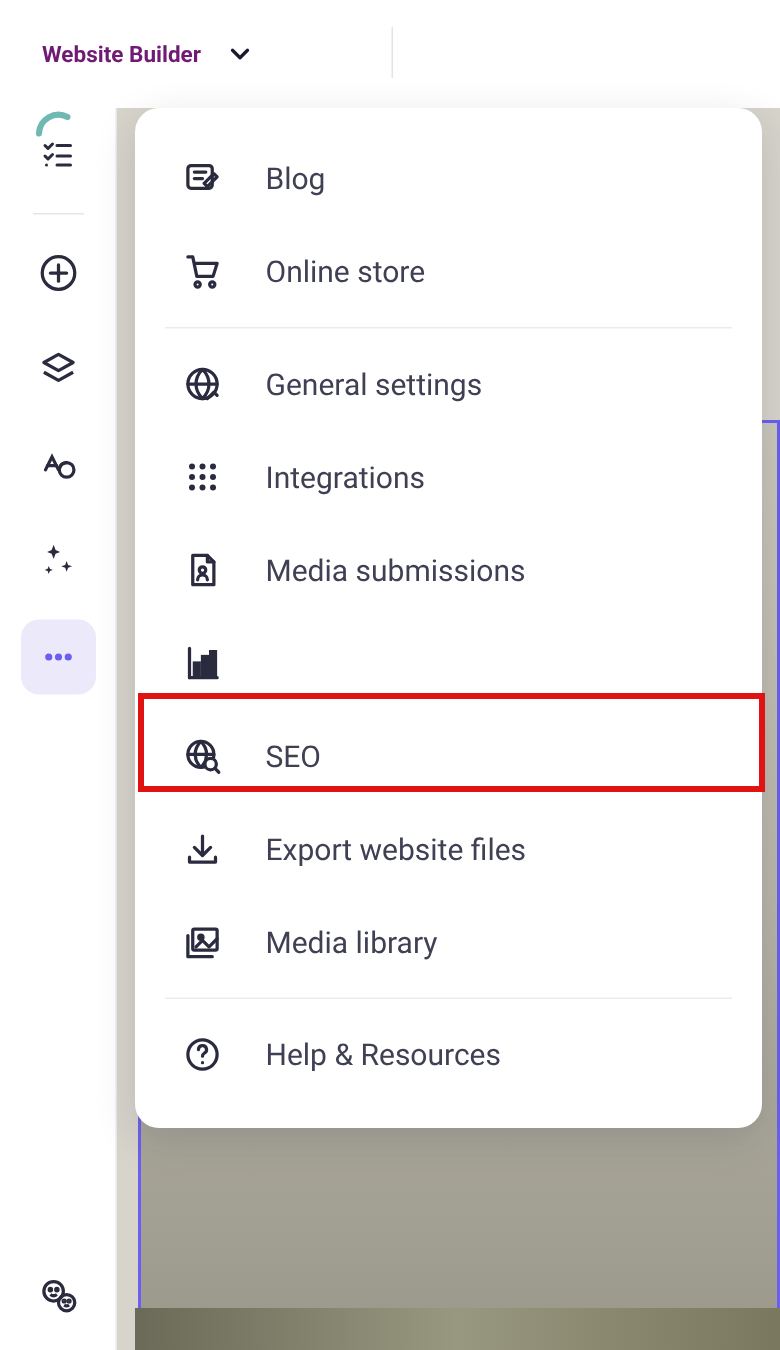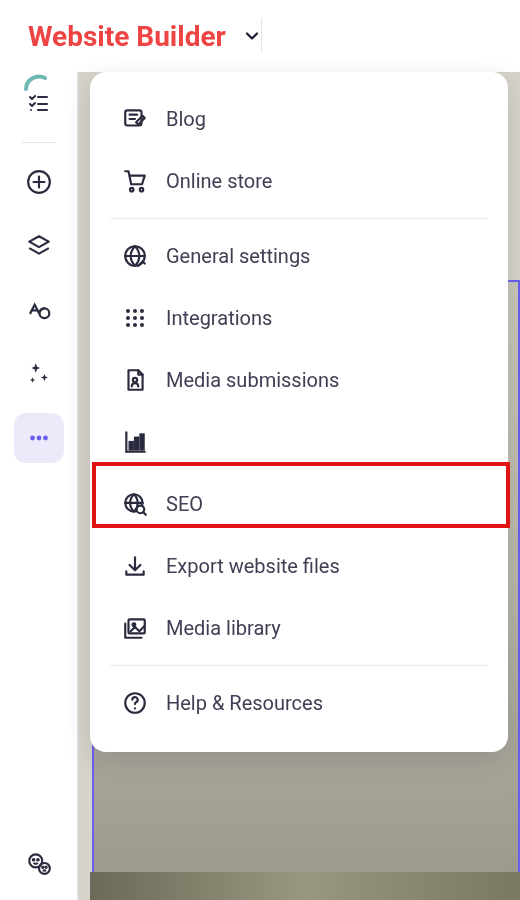--- a/index.html
+++ b/index.html
@@ -13,23 +13,23 @@
   }
   .header {
     height: 72px;
     background: #fff;
     display: flex;
     align-items: center;
     padding-left: 28px;
     position: relative;
   }
   .header-title {
-    font-size: 28px;
+    font-size: 15px;
     font-weight: 700;
-    color: #ef4444;
+    color: #701a75;
   }
   .chevron {
     margin-left: 16px;
     display: inline-flex;
   }
   .header-divider {
     position: absolute;
     right: 258px;
     top: 18px;
     height: 34px;
@@ -134,21 +134,21 @@
   .menu-item .mi-icon {
     width: 30px;
     display: flex;
     justify-content: center;
     align-items: center;
     color: #2a2b3e;
     flex-shrink: 0;
   }
   .menu-item .mi-label {
     font-size: 20px;
-    margin-left: 16px;
+    margin-left: 27px;
     color: #3f4054;
   }
   .menu-sep {
     height: 1px;
     background: #eceaf0;
     margin: 6px 14px;
   }
   .highlight-box {
     position: absolute;
     left: 92px;

